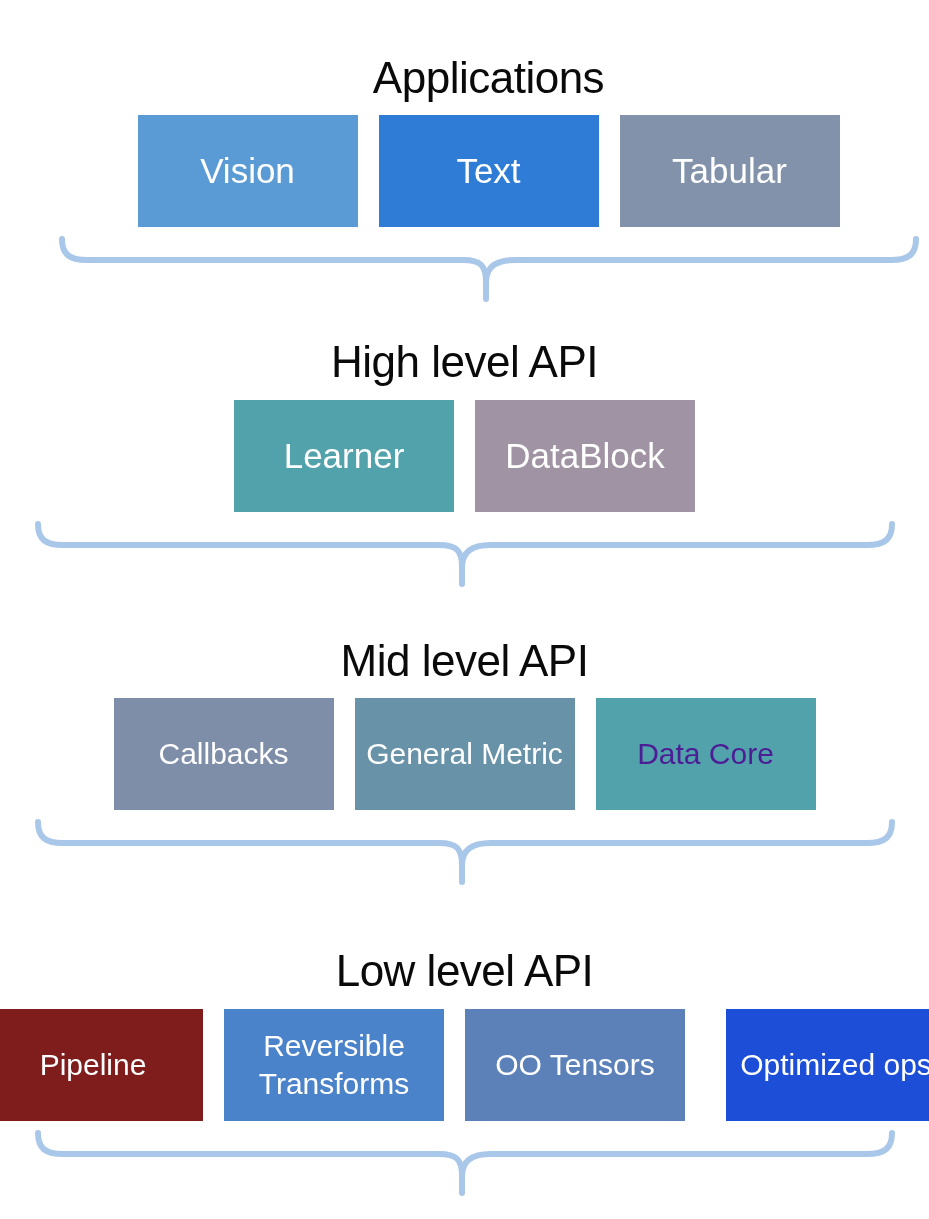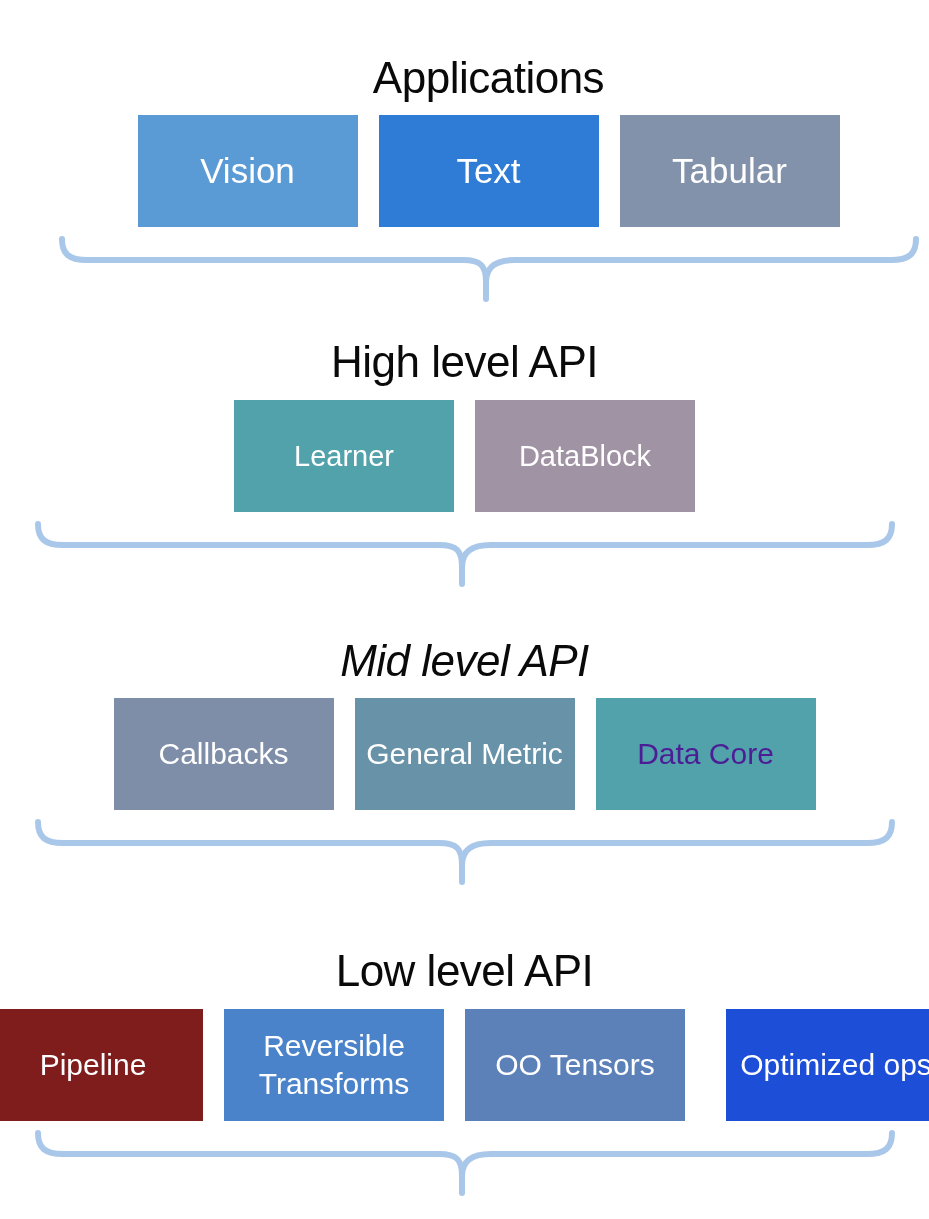--- a/index.html
+++ b/index.html
@@ -49,21 +49,21 @@
     display: flex;
     align-items: center;
     justify-content: center;
     text-align: center;
     color: #ffffff;
     line-height: 1.26;
     padding: 0 6px;
     box-sizing: border-box;
   }
   .section:nth-child(1) .box { font-size: 35px; }
-  .section:nth-child(2) .box { font-size: 29px; }
+  .section:nth-child(2) .box { font-size: 35px; }
   .section:nth-child(3) .box { font-size: 30px; }
   .section:nth-child(4) .box { font-size: 30px; }
   .brace {
     margin-top: 9px;
     display: block;
   }
 </style>
 </head>
 <body>
 
@@ -97,21 +97,21 @@
           <span data-name="box-label" style="color: rgb(255, 255, 255);">DataBlock</span>
         </div>
       </div>
     <svg class="brace" data-name="brace-down-icon" width="860" height="66" viewBox="0 0 860 66">
       <path class="brace-path" fill="none" stroke-width="6" stroke-linecap="round" stroke-linejoin="round" d="M 3,3 C 3,18 10,24 28,24 L 404,24 C 422,24 427,30 427,46 L 427,63" stroke="#a9c7e9"></path>
       <path class="brace-path" fill="none" stroke-width="6" stroke-linecap="round" stroke-linejoin="round" d="M 857,3 C 857,18 850,24 832,24 L 456,24 C 438,24 427,30 427,46" stroke="#a9c7e9"></path>
     </svg>
   </section>
 
   <section class="section" data-name="section-mid-level-api">
-    <div class="section-title" data-name="section-title" style="color: rgb(10, 10, 10); font-style: italic;">Mid level API</div>
+    <div class="section-title" data-name="section-title" style="color: rgb(10, 10, 10);">Mid level API</div>
     <div class="box-row" data-name="box-row">
         <div class="box" data-name="box-callbacks" style="background: rgb(126, 141, 168);">
           <span data-name="box-label" style="color: rgb(255, 255, 255);">Callbacks</span>
         </div>
         <div class="box" data-name="box-general-metric" style="background: rgb(104, 146, 168);">
           <span data-name="box-label" style="color: rgb(255, 255, 255);">General Metric</span>
         </div>
         <div class="box" data-name="box-data-core" style="background: rgb(82, 162, 172);">
           <span data-name="box-label" style="color: #4c1d95;">Data Core</span>
         </div>

